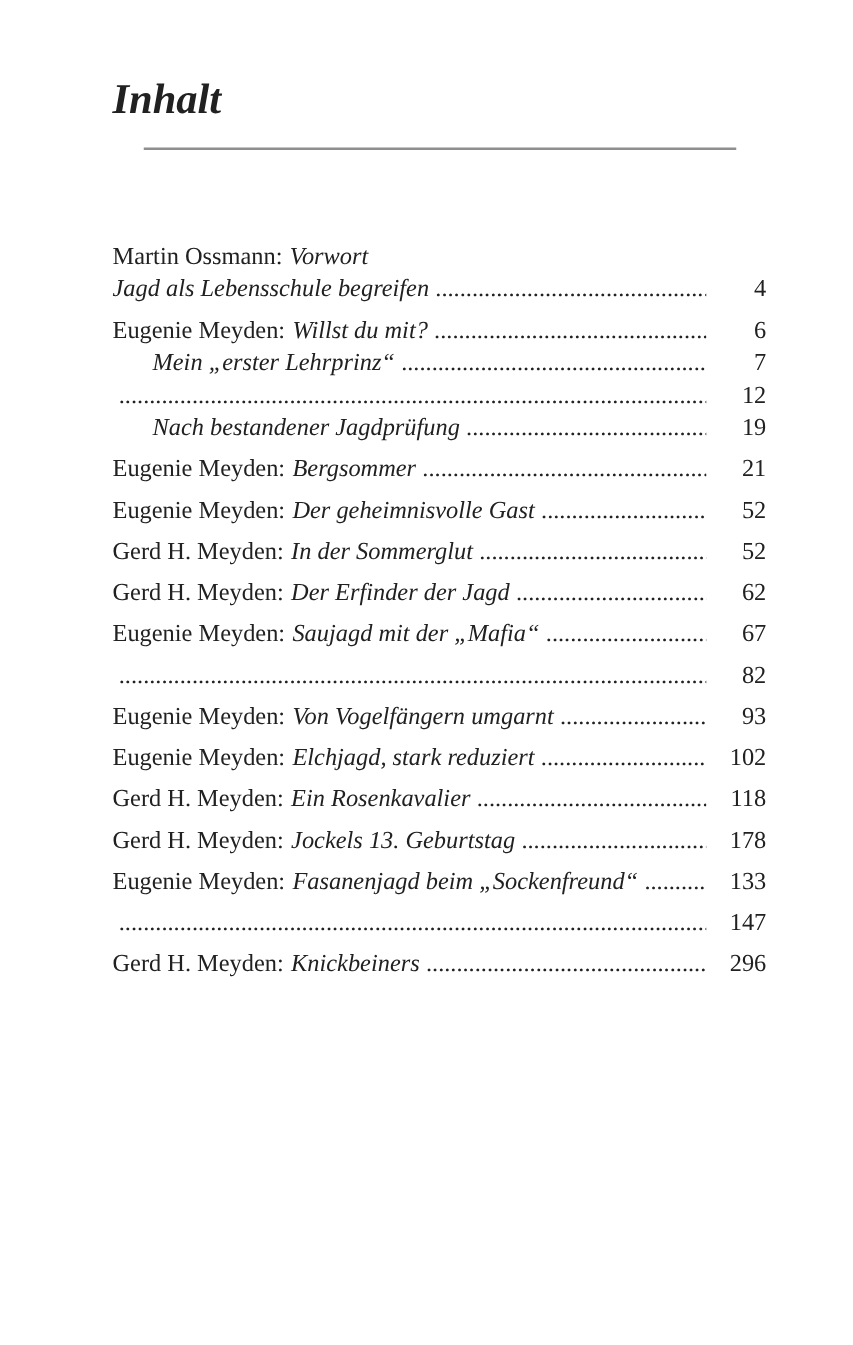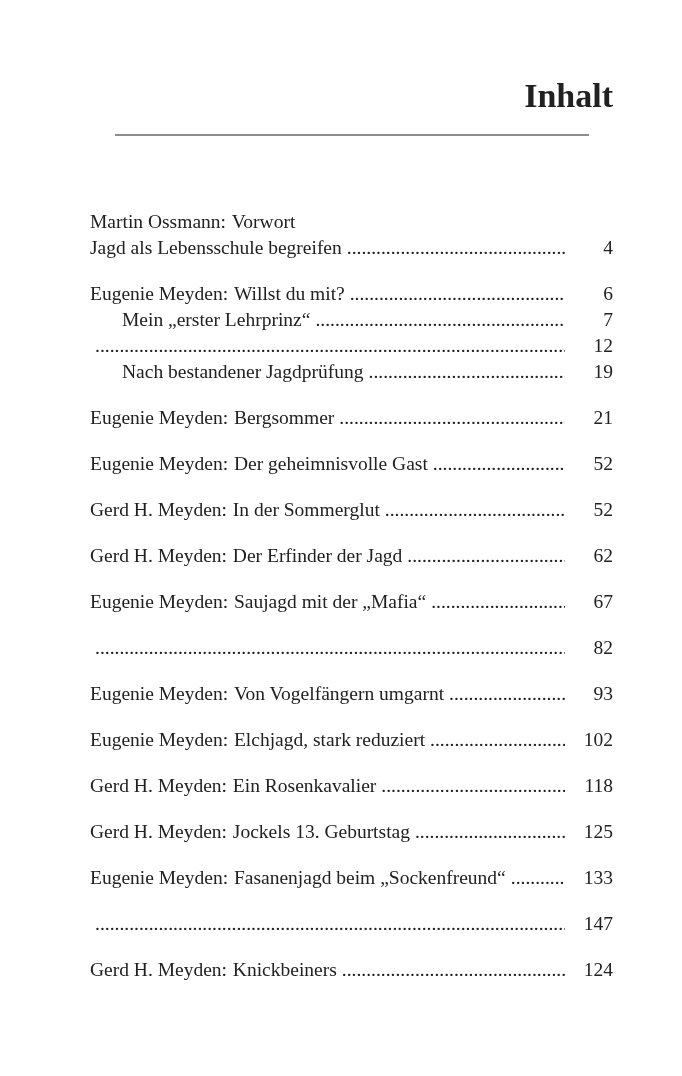--- a/index.html
+++ b/index.html
@@ -4,36 +4,36 @@
 <style>
   * { margin:0; padding:0; box-sizing:border-box; }
   html, body { background:#ffffff; }
   body {
     width:682px; height:1076px; overflow:hidden;
     font-family:"Liberation Serif","DejaVu Serif",serif;
     color:#212121;
   }
   .page { width:682px; height:1076px; padding:0 69px 0 90px; background:#ffffff; }
   .title {
-    margin-top:76px;
+    margin-top:60px;
     font-size:34px; line-height:40px;
-    font-weight:bold; 
-    text-align:right;
+    font-weight:bold; font-style:italic;
+    text-align:left;
   }
   .rule {
     width:474px; height:2px;
     background:#8e8e8e;
     margin:18px auto 0;
   }
   .toc { margin-top:73px; font-size:19.5px; }
   .row { display:flex; align-items:baseline; line-height:26px; }
-  .row.gap { margin-top:20px; }
+  .row.gap { margin-top:7px; }
   .text { white-space:nowrap; flex:0 0 auto; }
   .author { font-style:normal; margin-right:0.3em;text-align:right; }
-  .ttl { }
+  .ttl { font-style:italic; }
   .sub .text { padding-left:32px; }
   .leader {
     flex:1 1 auto; min-width:0;
     overflow:hidden; white-space:nowrap;
     margin-left:5px;
   }
   .leader::after {
     content:"...........................................................................................................................";
   }
   .no-leader .leader::after { content:""; }
@@ -133,34 +133,34 @@
 
     <div class="row gap">
       <span class="text"><span class="author">Gerd H. Meyden:</span><span class="ttl">Ein Rosenkavalier</span></span>
       <span class="leader"></span>
       <span class="pnum">118</span>
     </div>
 
     <div class="row gap">
       <span class="text"><span class="author">Gerd H. Meyden:</span><span class="ttl">Jockels 13. Geburtstag</span></span>
       <span class="leader"></span>
-      <span class="pnum">125</span>
+      <span class="pnum">178</span>
     </div>
 
     <div class="row gap">
       <span class="text"><span class="author">Eugenie Meyden:</span><span class="ttl">Fasanenjagd beim „Sockenfreund“</span></span>
       <span class="leader"></span>
       <span class="pnum">133</span>
     </div>
 
     <div class="row gap">
       <span class="leader"></span>
       <span class="pnum">147</span>
     </div>
 
     <div class="row gap">
       <span class="text"><span class="author">Gerd H. Meyden:</span><span class="ttl">Knickbeiners</span></span>
       <span class="leader"></span>
-      <span class="pnum">124</span>
+      <span class="pnum">296</span>
     </div>
 
   </div>
 </div>
 
 </body></html>

